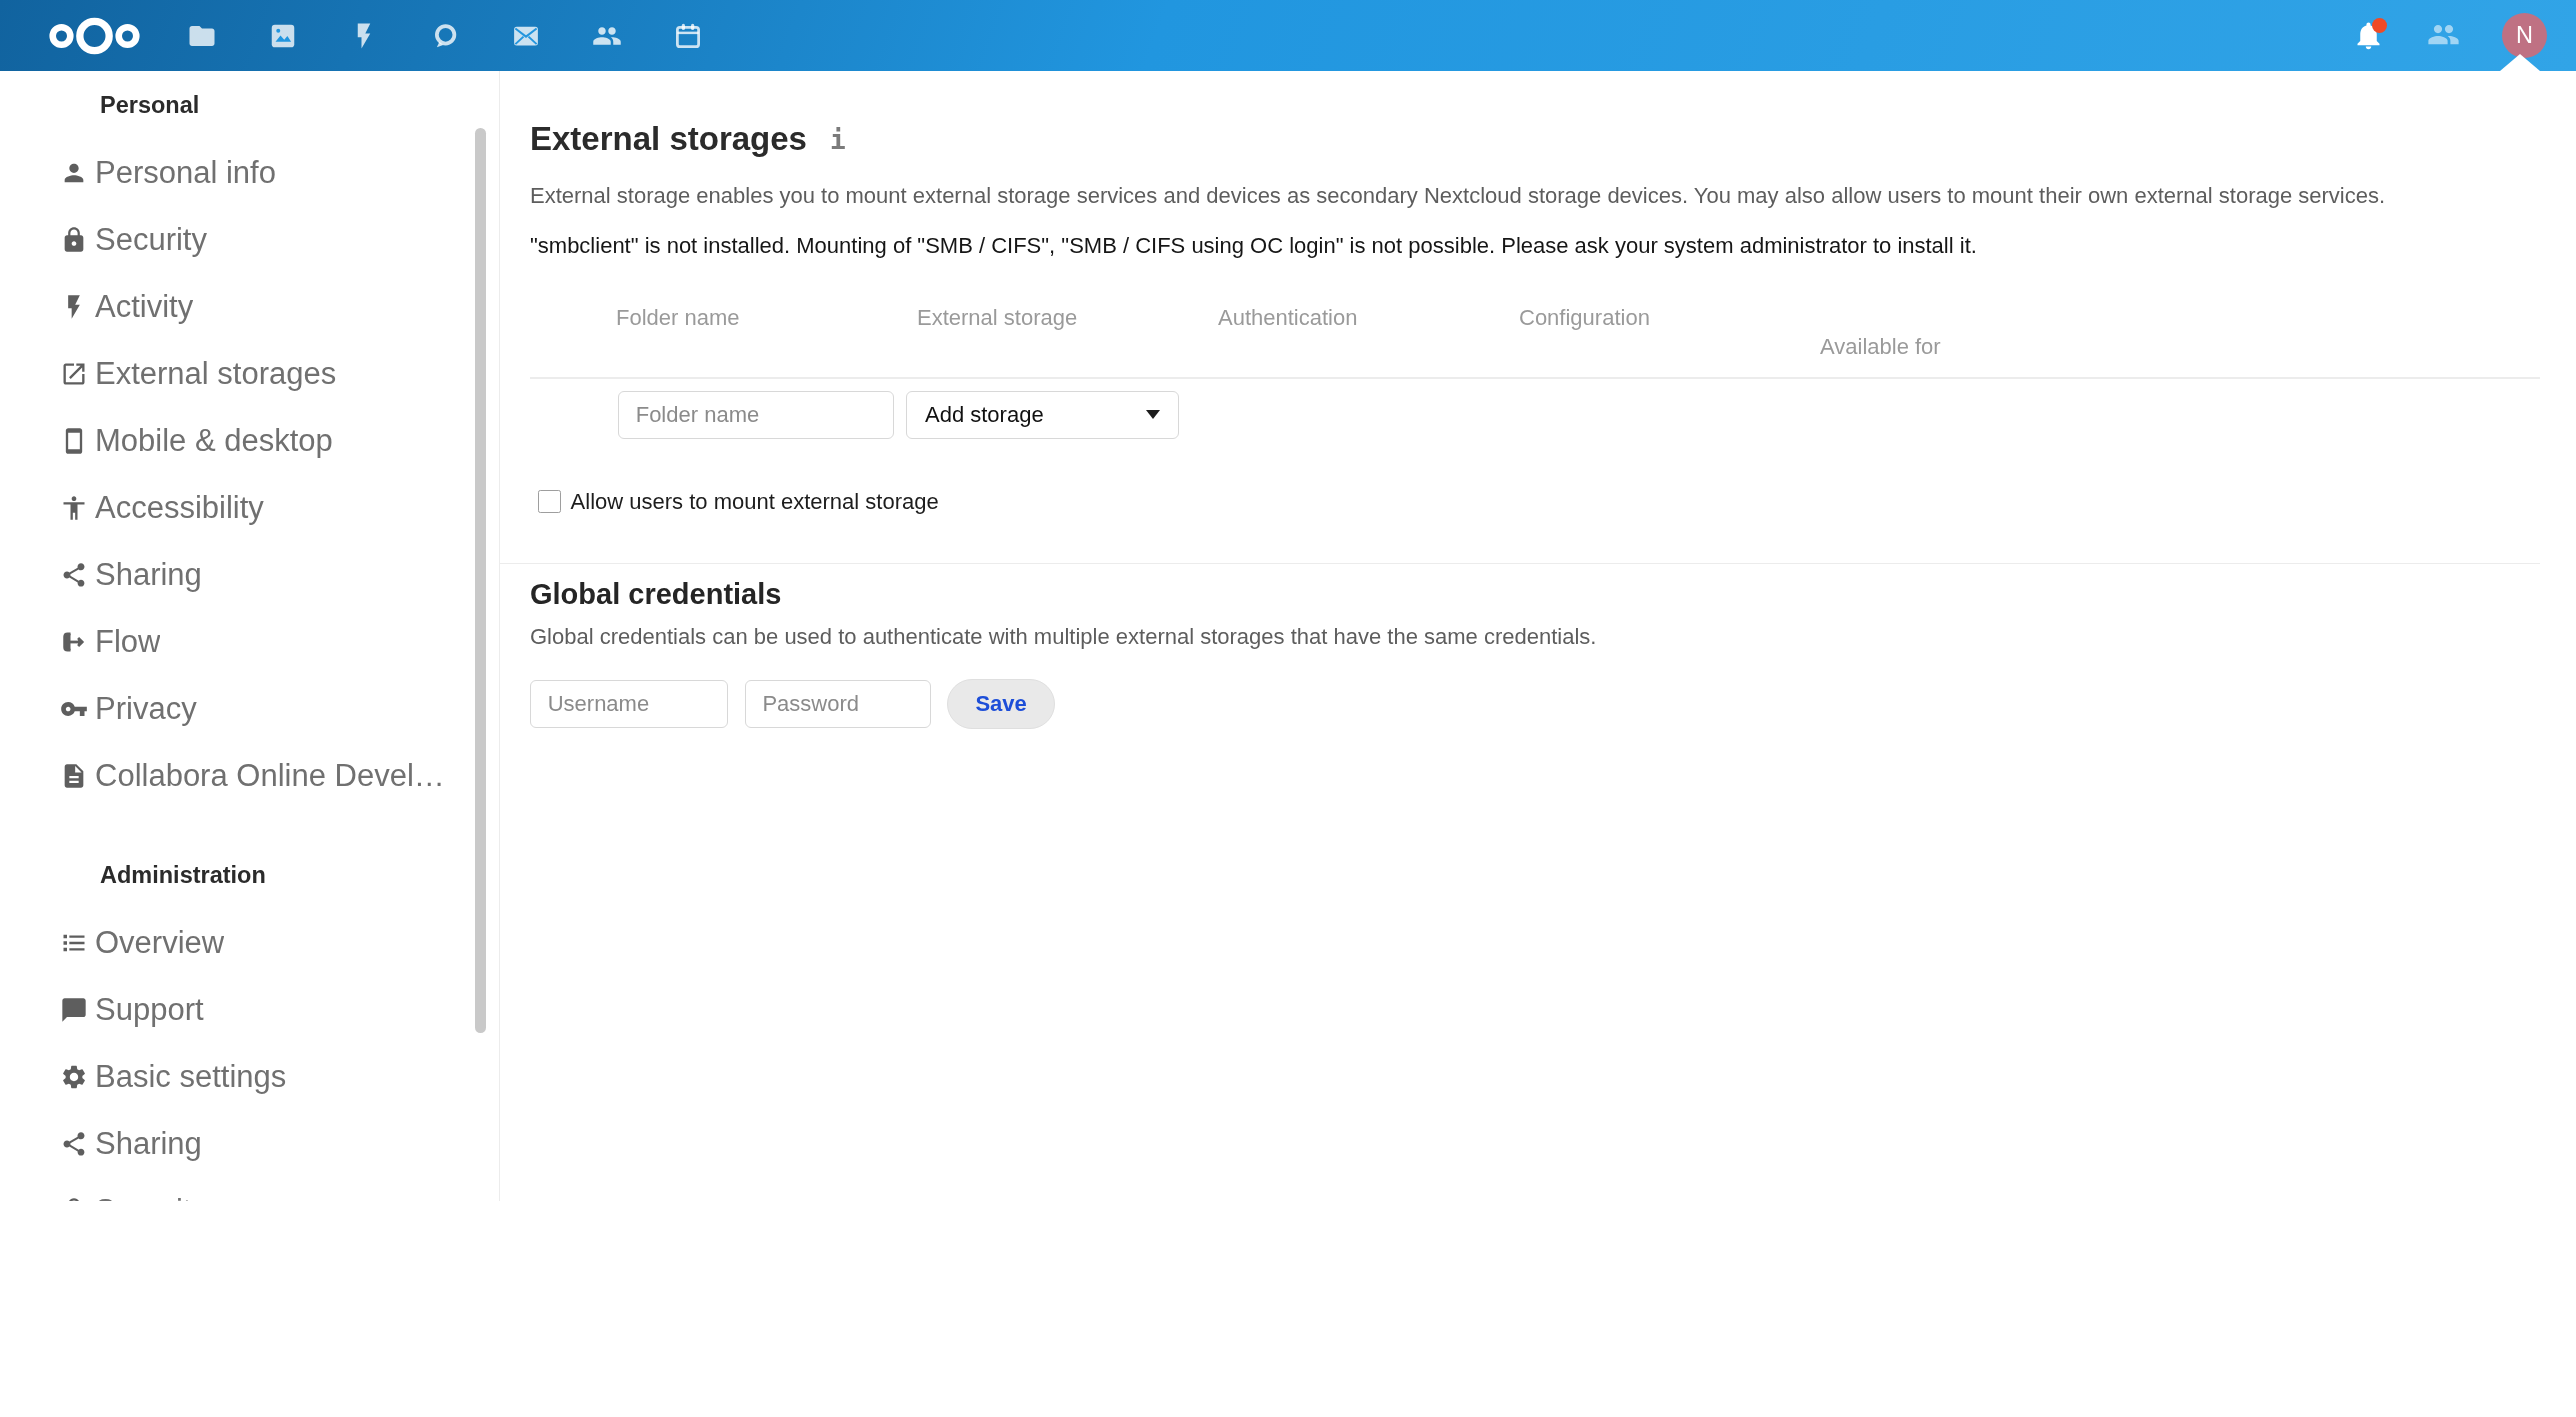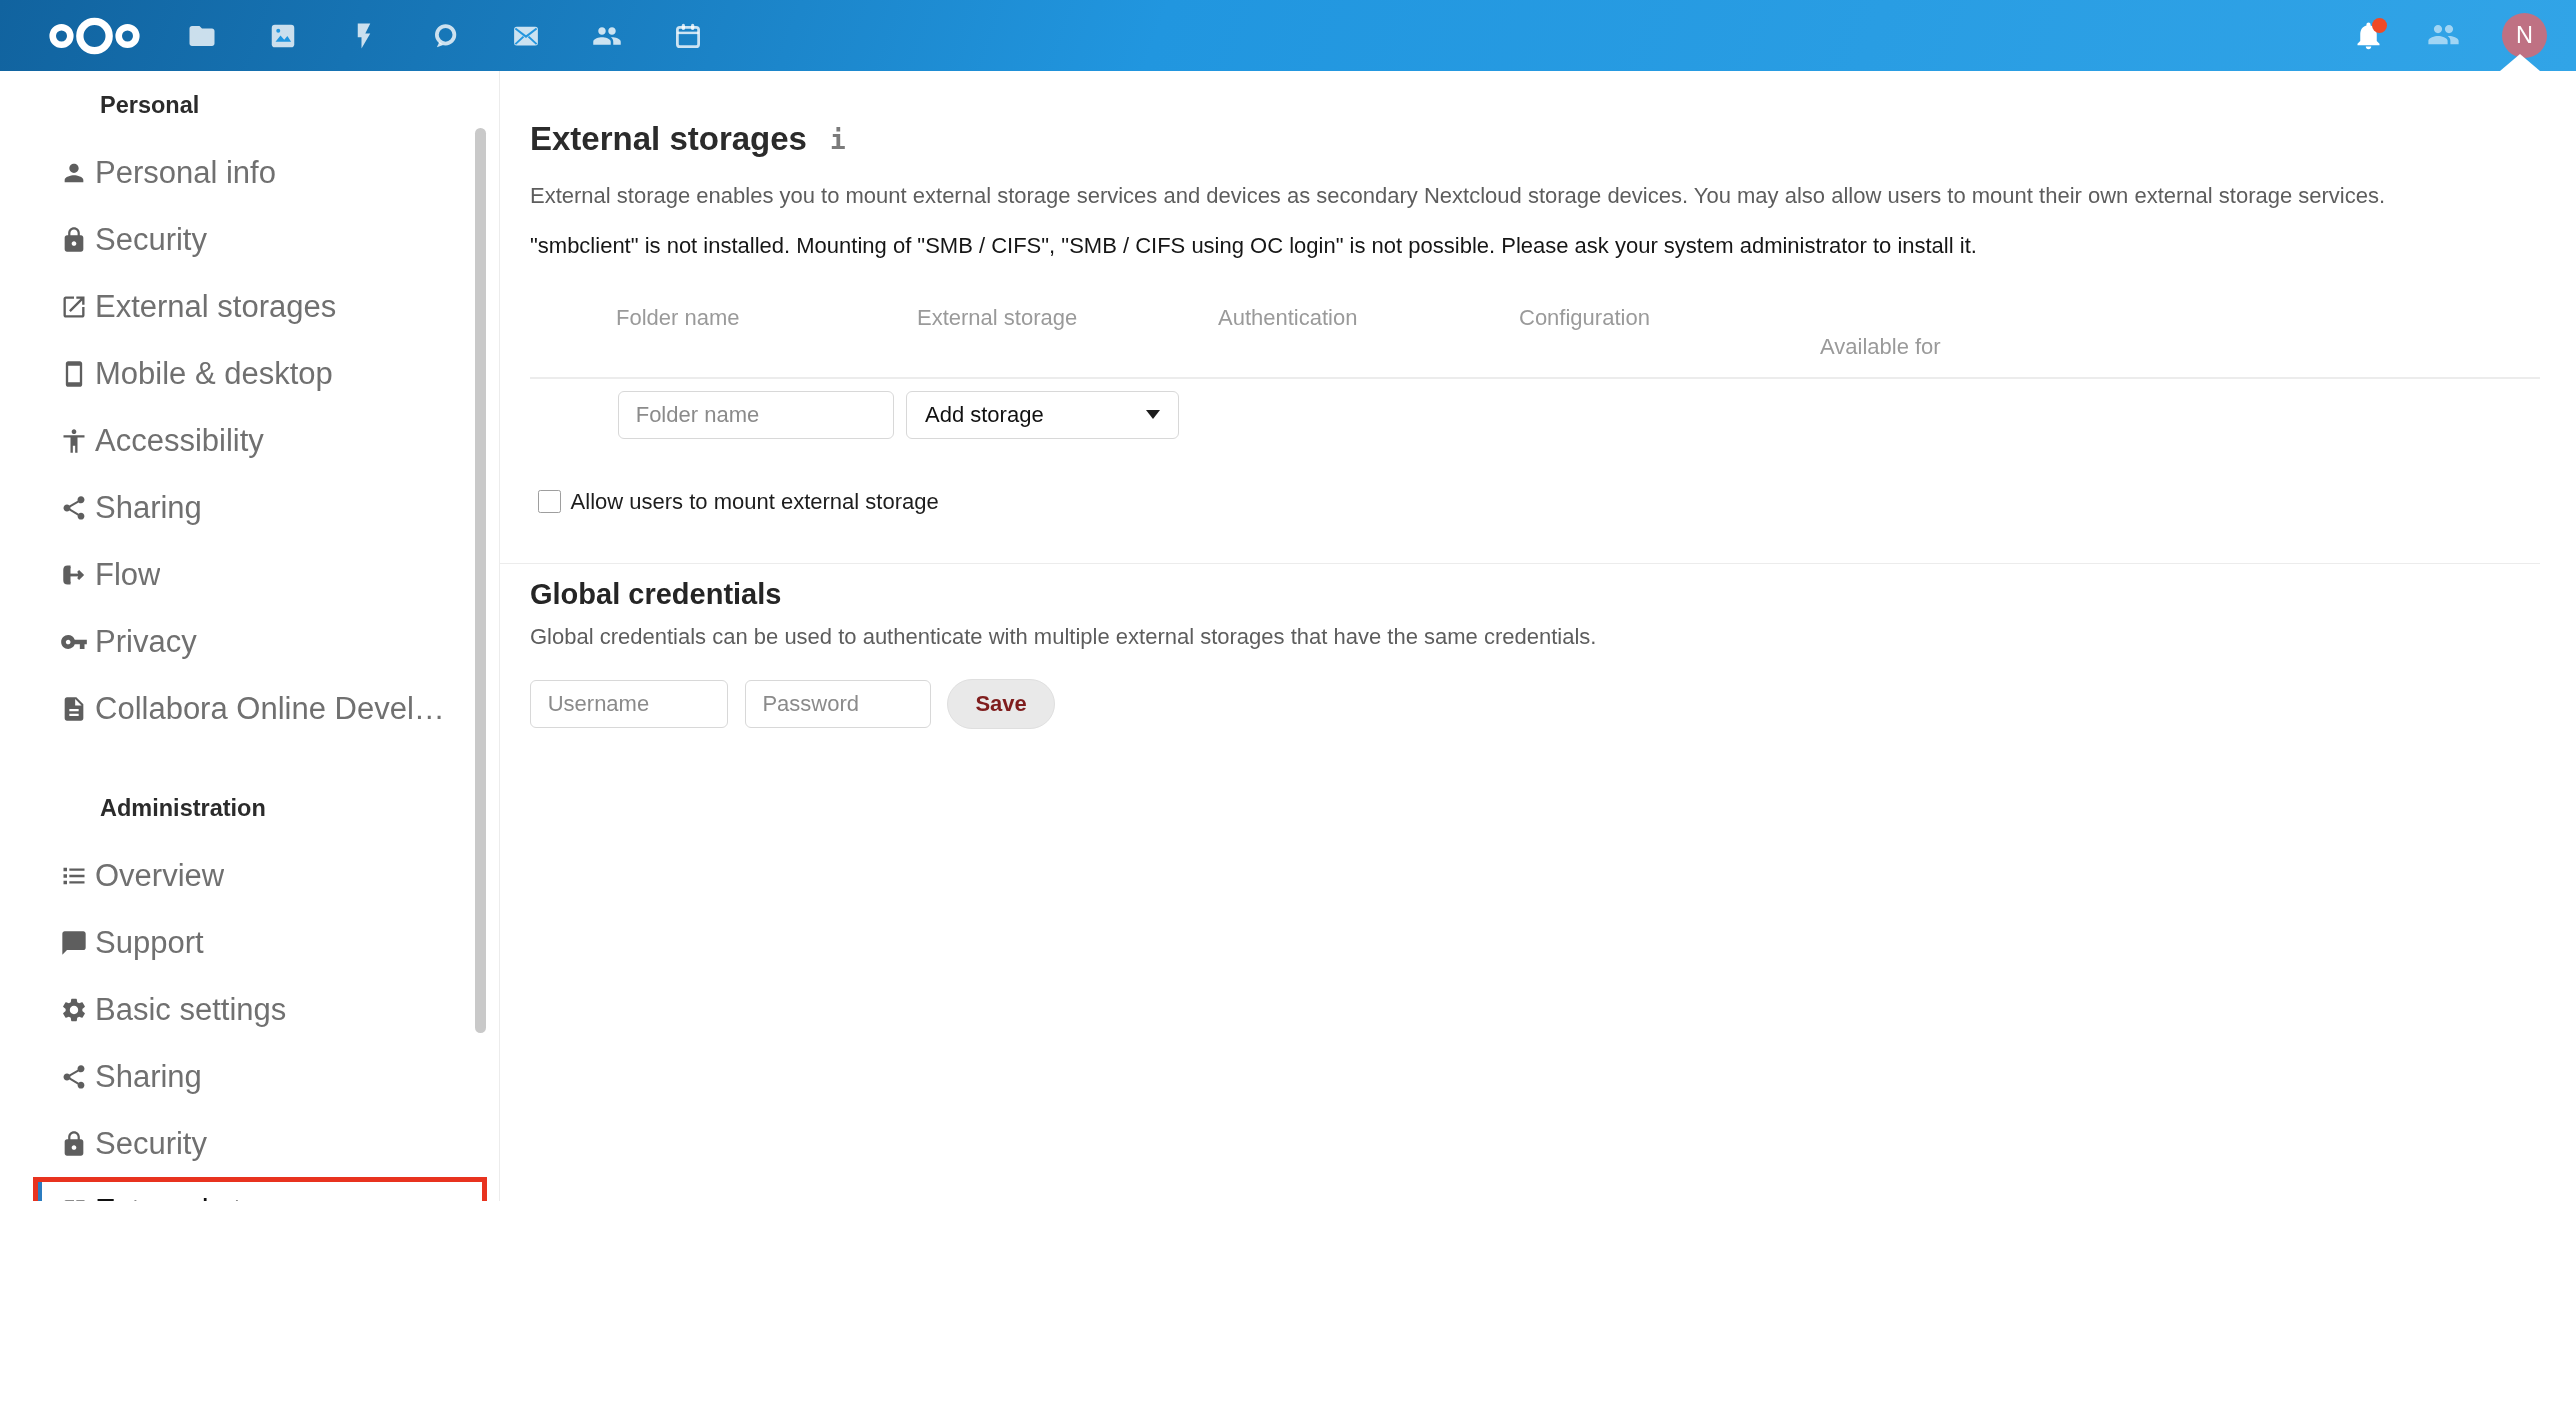--- a/index.html
+++ b/index.html
@@ -86,21 +86,21 @@
   .check-label { margin-left:10px; font-size:22px; color:#1d1d1d; }
 
   .gc-divider { margin-top:48px; }
   .sub-title { margin-top:13.6px; font-size:29px; font-weight:700; color:#252525; }
   .gc-desc { margin-top:13.6px; font-size:22px; color:#5d5d5d; }
   .cred-row { margin-top:29px; display:flex; align-items:center; }
   .user-input { width:198px; }
   .pass-input { width:186px; margin-left:16.7px; }
   .save-btn { margin-left:16.7px; height:50px; padding:0 27px; border-radius:25px;
               background:#e9e9e9; border:1.5px solid #dfdfdf; font-size:22px; font-weight:700;
-              color:#7f1d1d; cursor:pointer; font-family:"Liberation Sans", sans-serif; }
+              color:#1d4ed8; cursor:pointer; font-family:"Liberation Sans", sans-serif; }
 </style>
 </head>
 <body>
 
 <header class="topbar">
   <svg class="logo" viewBox="0 0 130 60">
     <circle cx="20" cy="30" r="12" fill="none" stroke="#fff" stroke-width="9"></circle>
     <circle cx="65" cy="30" r="20" fill="none" stroke="#fff" stroke-width="10"></circle>
     <circle cx="110" cy="30" r="12" fill="none" stroke="#fff" stroke-width="9"></circle>
   </svg>
@@ -185,20 +185,28 @@
 
       <div class="nav-item">
         <span class="nav-icon">
             <svg viewBox="0 0 24 24">
               <path d="M18 8h-1V6c0-2.76-2.24-5-5-5S7 3.24 7 6v2H6c-1.1 0-2 .9-2 2v10c0 1.1.9 2 2 2h12c1.1 0 2-.9 2-2V10c0-1.1-.9-2-2-2zm-6 9c-1.1 0-2-.9-2-2s.9-2 2-2 2 .9 2 2-.9 2-2 2zm3.1-9H8.9V6c0-1.71 1.39-3.1 3.1-3.1 1.71 0 3.1 1.39 3.1 3.1v2z"></path>
             </svg>
           </span>
         <span class="nav-label">Security</span>
       </div>
 
+      <div class="nav-item">
+        <span class="nav-icon">
+            <svg viewBox="0 0 24 24">
+              <path d="M7 2v11h3v9l7-12h-4l4-8z"></path>
+            </svg>
+          </span>
+        <span class="nav-label">Activity</span>
+      </div>
 
       <div class="nav-item">
         <span class="nav-icon">
             <svg viewBox="0 0 24 24">
               <path d="M19 19H5V5h7V3H5c-1.11 0-2 .9-2 2v14c0 1.1.89 2 2 2h14c1.1 0 2-.9 2-2v-7h-2v7zM14 3v2h3.59l-9.83 9.83 1.41 1.41L19 6.41V10h2V3h-7z"></path>
             </svg>
           </span>
         <span class="nav-label">External storages</span>
       </div>
 

